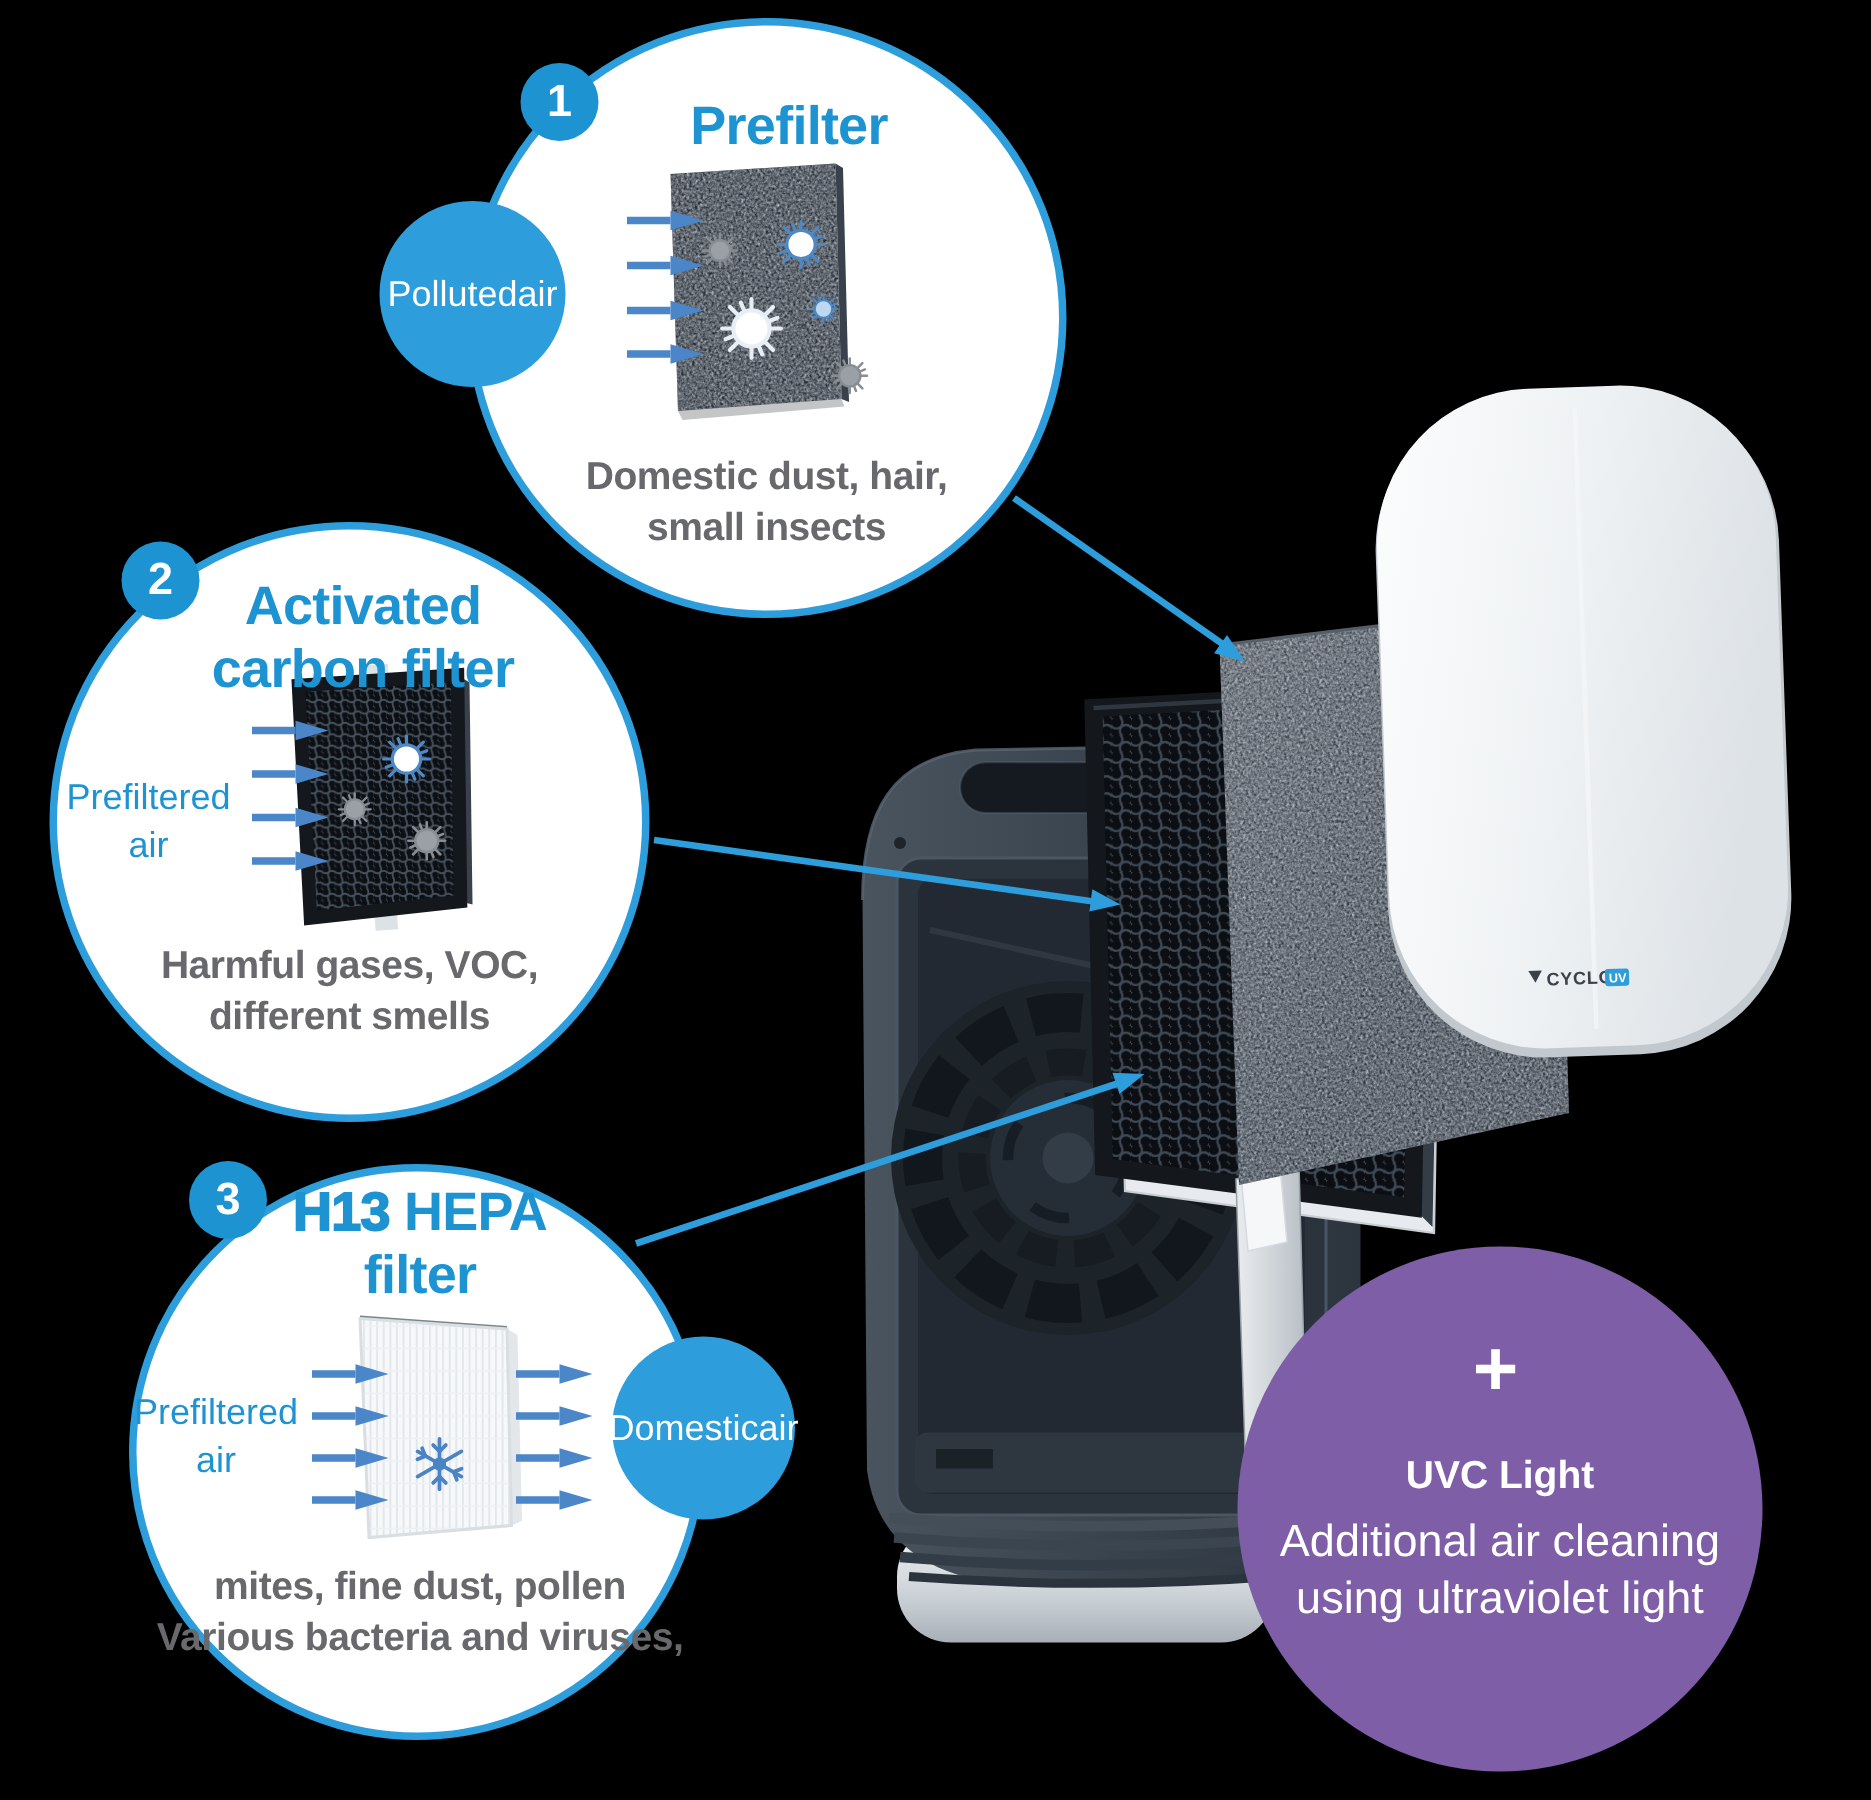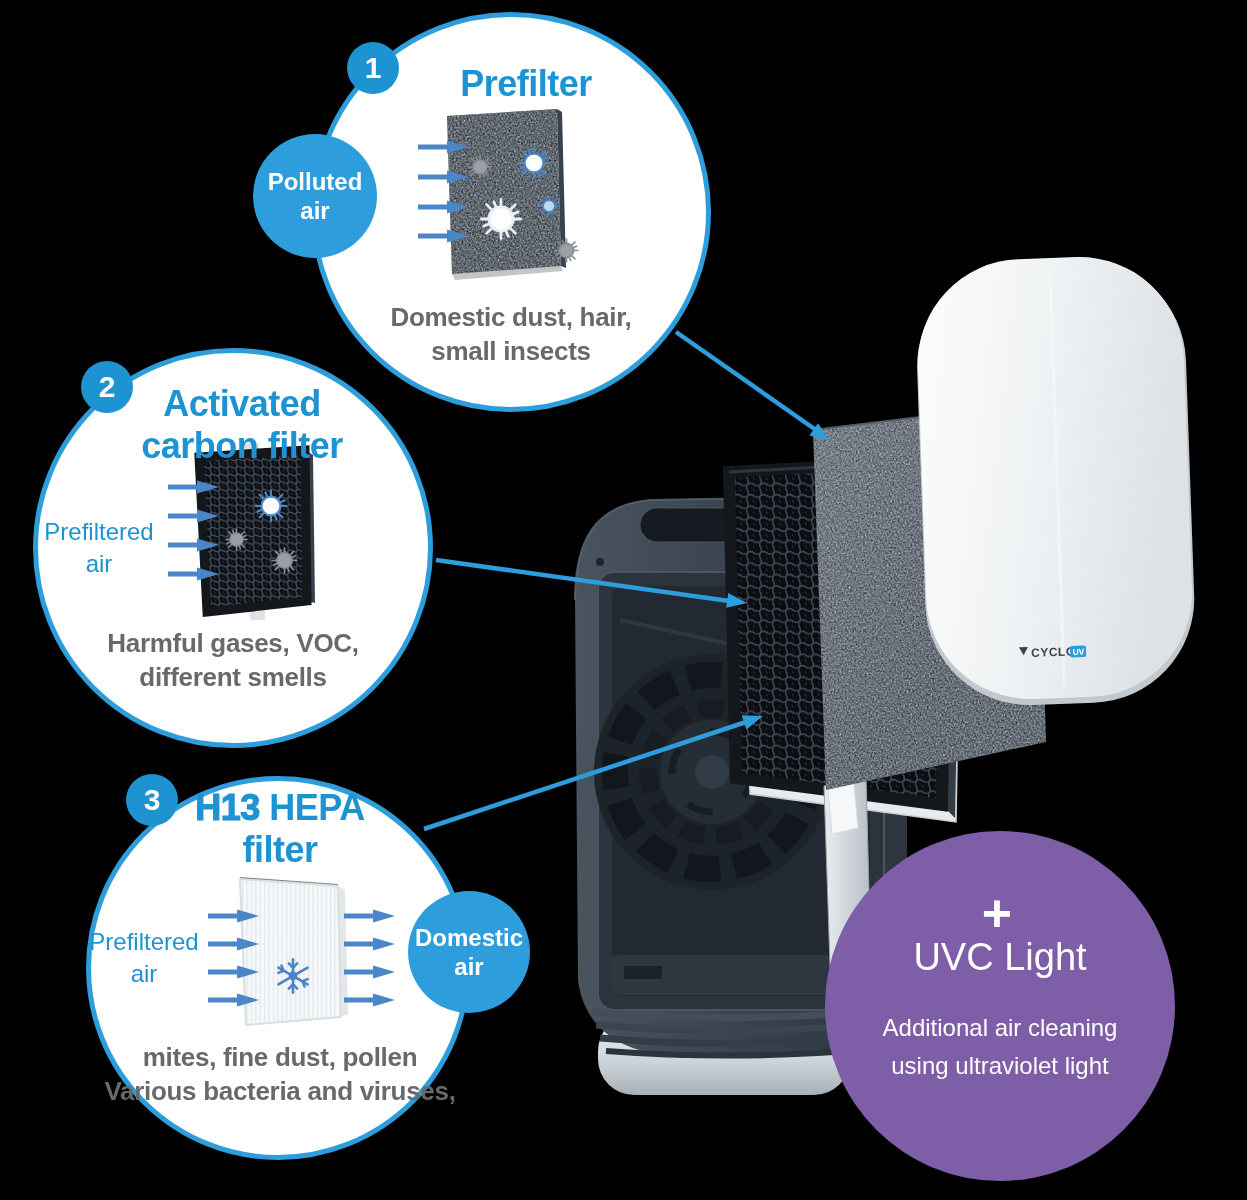--- a/index.html
+++ b/index.html
@@ -34,35 +34,35 @@
   }
   .desc span{display:block;font-weight:bold;}
   .flowlabel{
     position:absolute;transform:translateX(-50%);text-align:center;
     color:var(--accent-blue,#1e93d2);font-size:24px;line-height:32px;white-space:nowrap;
   }
   .flowlabel span{display:block;}
   .bubble{
     position:absolute;border-radius:50%;background:var(--bubble-blue,#2d9ddb);
     color:#fff;font-size:24px;line-height:29px;text-align:center;
-    display:flex;flex-direction:column;align-items:center;justify-content:center;font-weight:bold;
+    display:flex;align-items:center;justify-content:center;
   }
   .bubble span{display:block;}
   .fsvg{position:absolute;}
   
   .purple-circle{
     position:absolute;left:825px;top:831px;width:350px;height:350px;border-radius:50%;
     background:var(--purple,#7d5ea7);color:#fff;
   }
   .uvc-plus{position:absolute;left:172px;top:56px;transform:translateX(-50%);
     font-size:52px;font-weight:bold;line-height:52px;}
-  .uvc-title{position:absolute;left:175px;top:106px;transform:translateX(-50%);
-    font-size:38px;font-weight:normal;line-height:40px;white-space:nowrap;}
+  .uvc-title{position:absolute;left:175px;top:132px;transform:translateX(-50%);
+    font-size:26px;font-weight:bold;line-height:40px;white-space:nowrap;}
   .uvc-desc{position:absolute;left:175px;top:178px;transform:translateX(-50%);
-    font-size:24px;line-height:38px;text-align:center;white-space:nowrap;}
+    font-size:30px;line-height:38px;text-align:center;white-space:nowrap;}
   .uvc-desc span{display:block;}
   
   svg{display:block;}
   svg text{font-family:"Liberation Sans", sans-serif;}
   .cline{stroke:var(--ring-blue,#2d9ddb);stroke-width:4.5;fill:none;}
   .chead{fill:var(--ring-blue,#2d9ddb);stroke:none;}
 </style>
 </head>
 <body style="background: rgb(0, 0, 0);">
 

